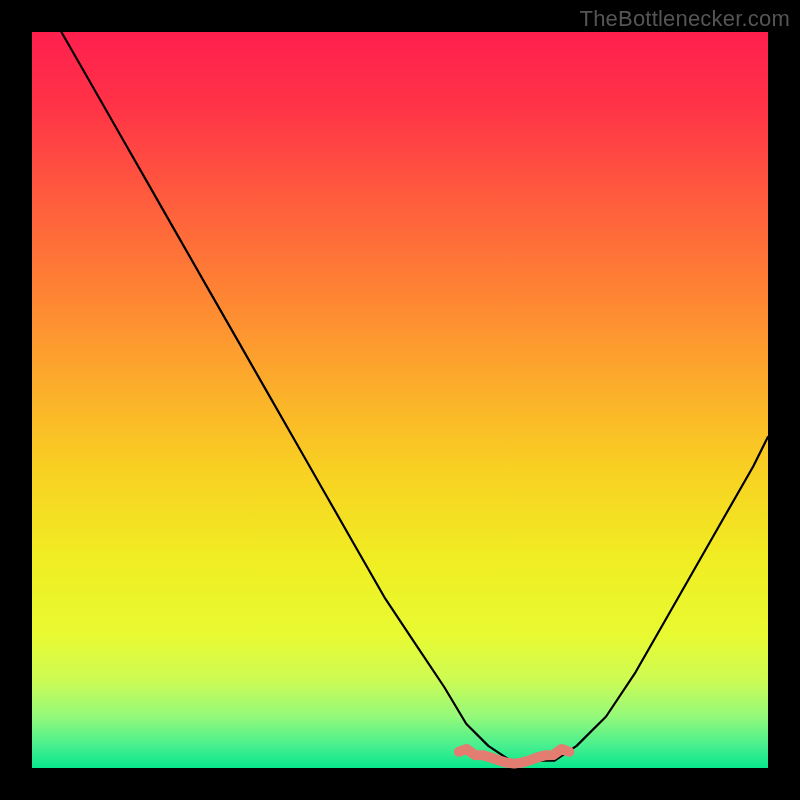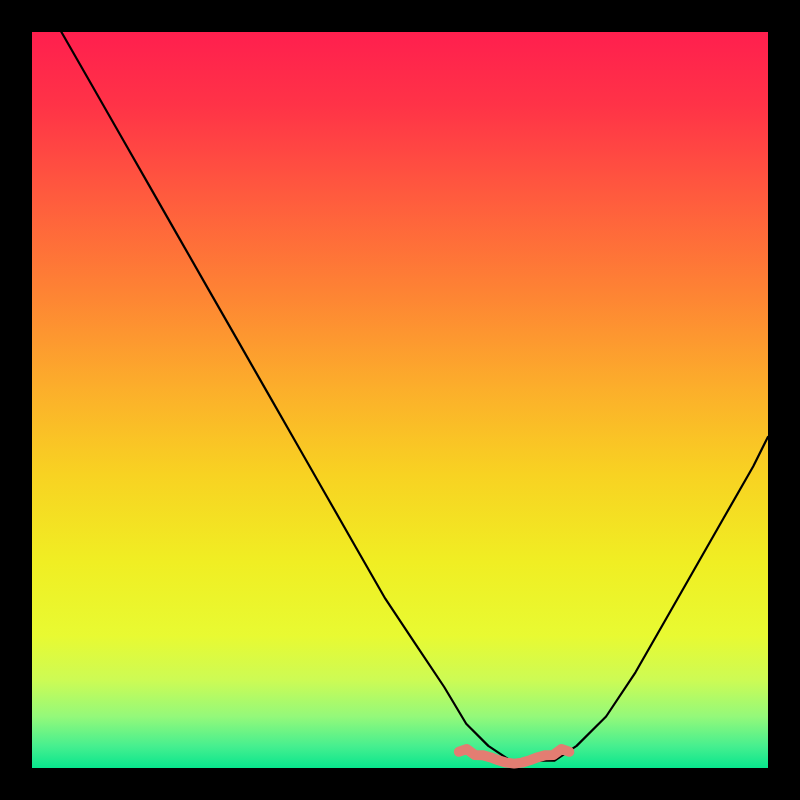--- a/index.html
+++ b/index.html
@@ -28,20 +28,21 @@
   }
   svg {
     position: absolute;
     top: 0;
     left: 0;
   }
 </style>
 </head>
 <body>
 <div class="container">
+  <div class="watermark">TheBottlenecker.com</div>
   <svg id="chart-svg" width="800" height="800" viewBox="0 0 800 800">
     <defs>
       <linearGradient id="bg-grad" x1="0" y1="0" x2="0" y2="1">
 
       <stop offset="0%" stop-color="#FF1F4E"></stop>
           <stop offset="10%" stop-color="#FF3347"></stop>
           <stop offset="22%" stop-color="#FF5A3E"></stop>
           <stop offset="35%" stop-color="#FE8234"></stop>
           <stop offset="48%" stop-color="#FCAD2B"></stop>
           <stop offset="60%" stop-color="#F8D222"></stop>

